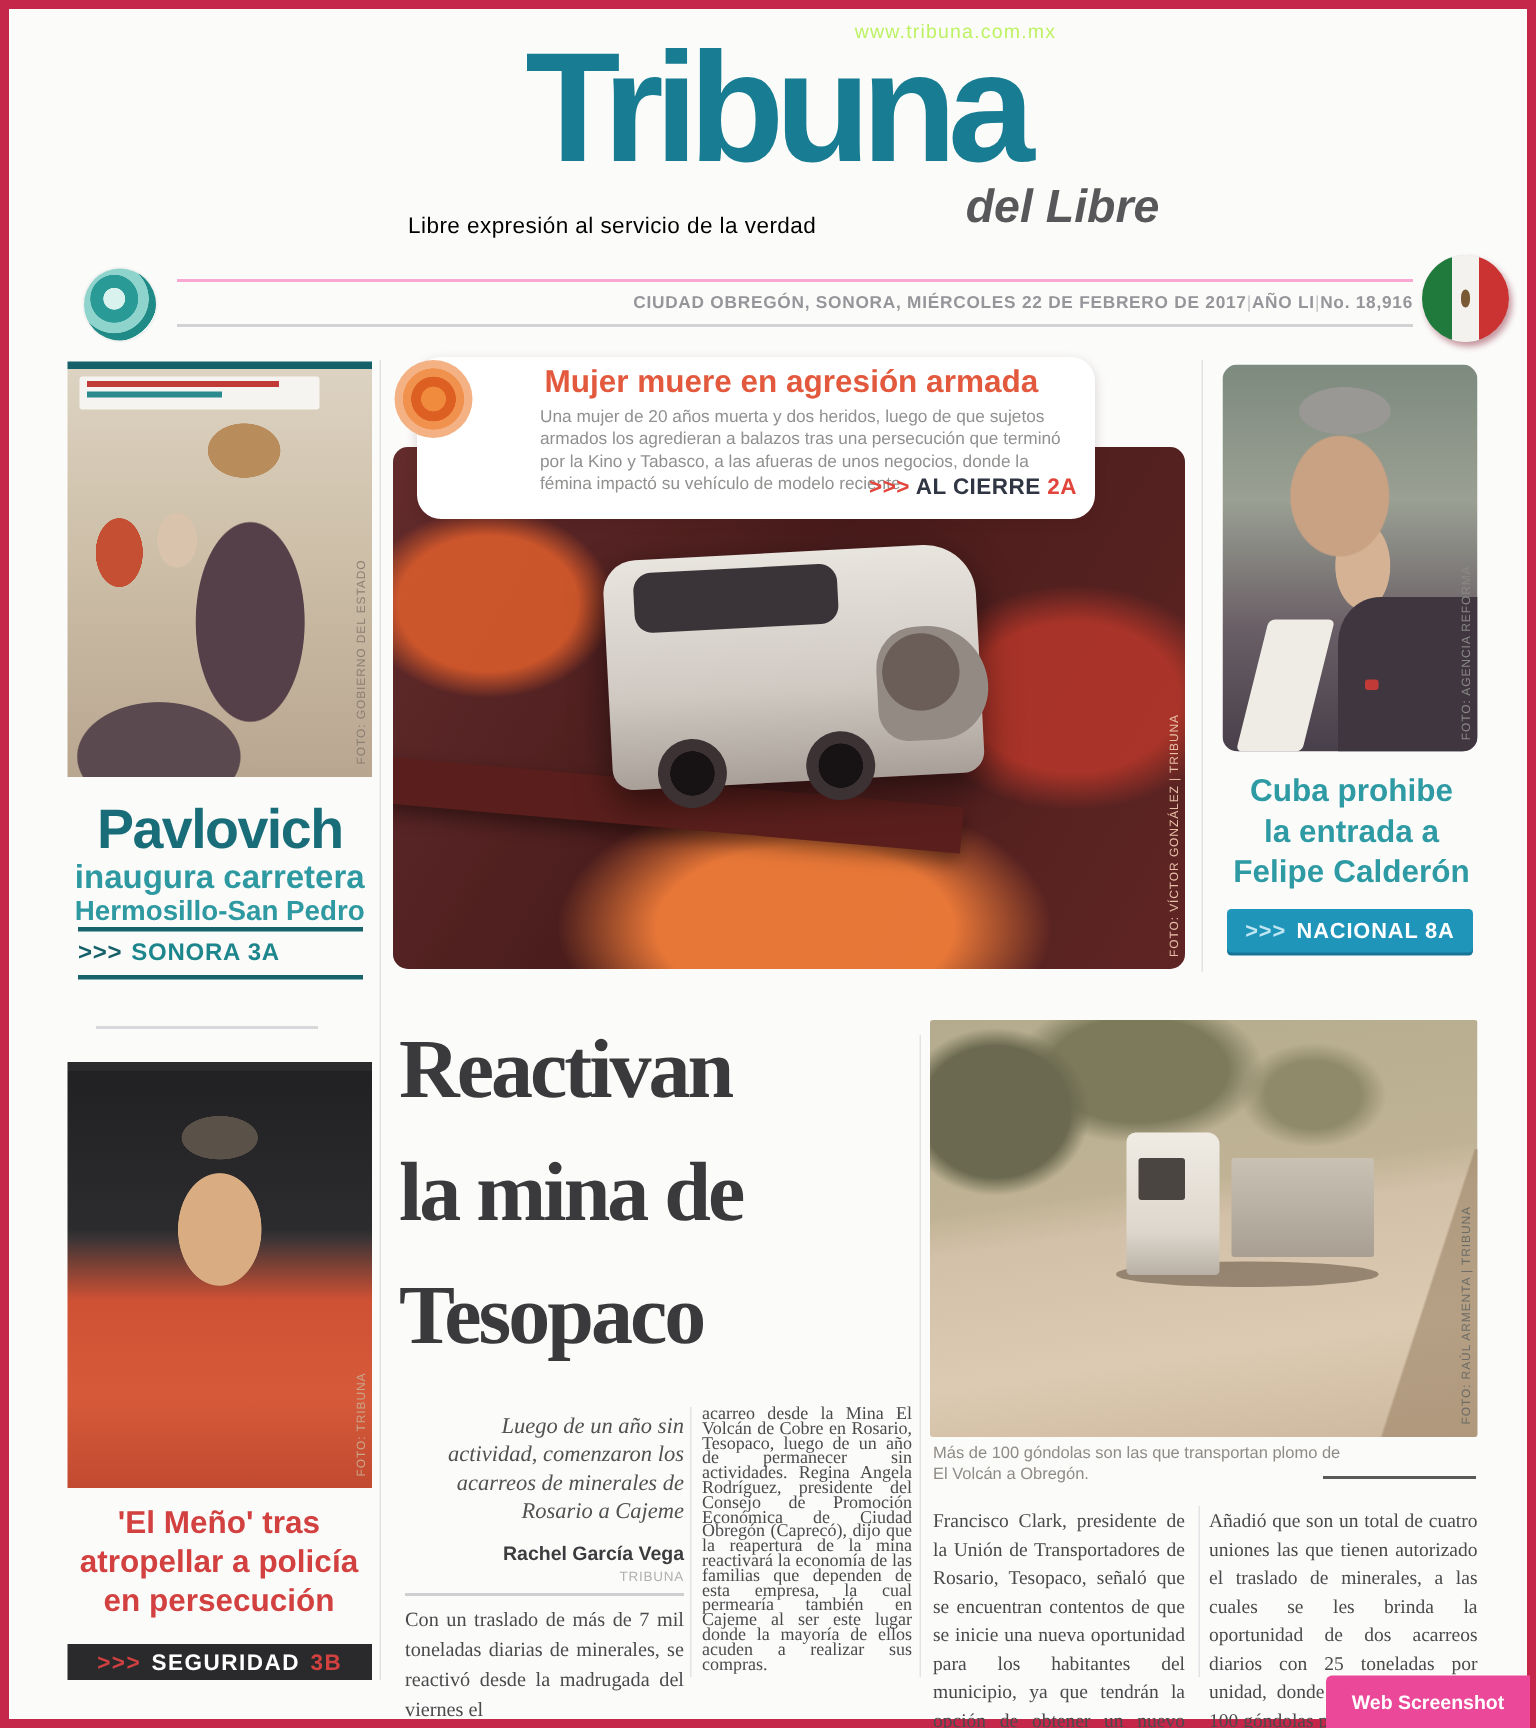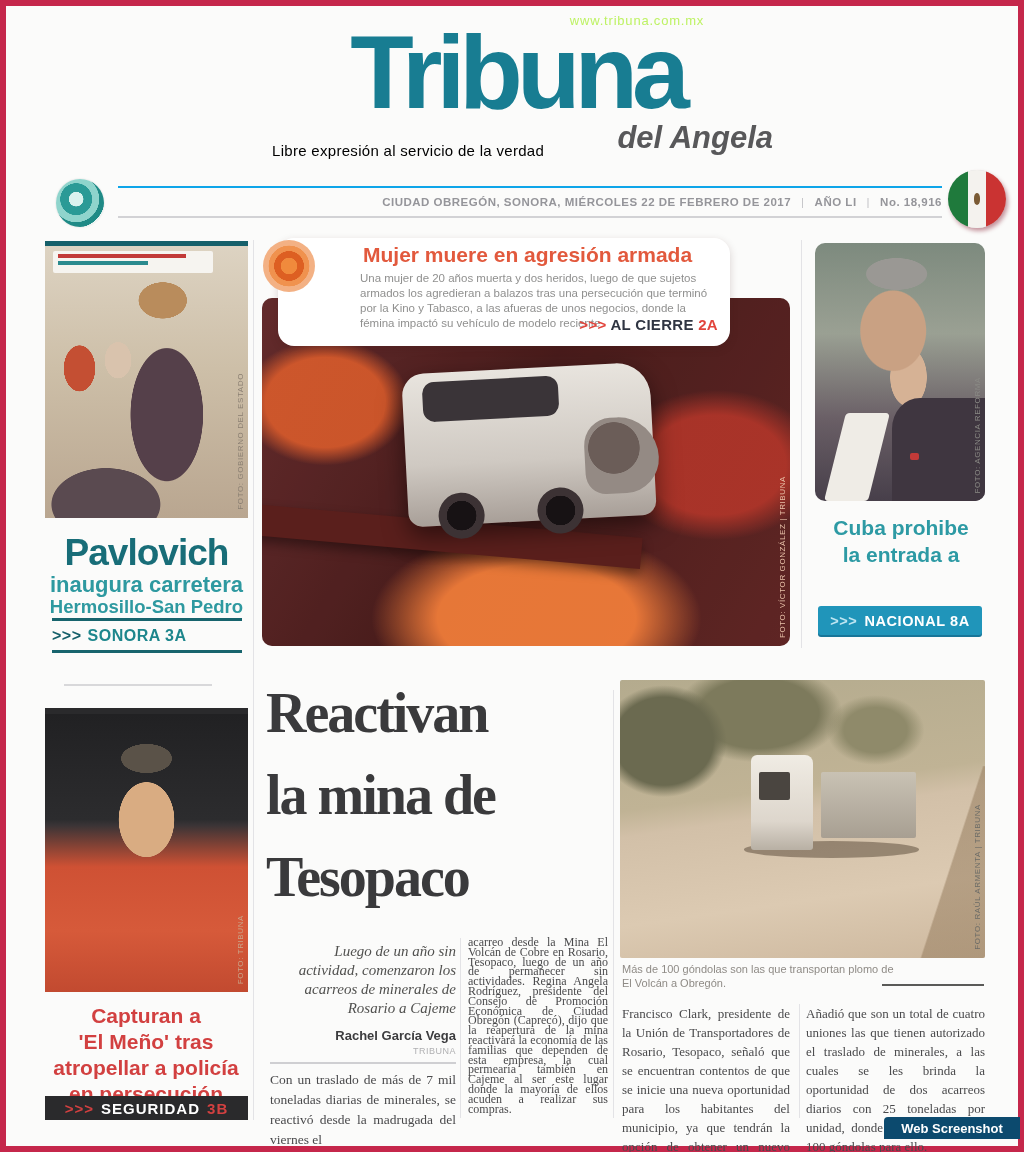--- a/index.html
+++ b/index.html
@@ -10,22 +10,22 @@
   
   .site-url{left:532px;top:13px;width:210px;text-align:center;font-size:13px;color:#bef264;letter-spacing:.8px;}
   .logo{left:262px;top:16px;width:510px;text-align:center;font-size:104px;line-height:112px;font-weight:800;color:#187d92;letter-spacing:-6px;}
   .tagline{left:272px;top:142px;font-size:15px;color:#000000;letter-spacing:.3px;}
   .logo-sub{left:585px;top:120px;width:188px;text-align:right;font-size:31px;font-weight:700;font-style:italic;color:#58585a;}
 
   
   .seal{left:56px;top:179px;width:48px;height:48px;border-radius:50%;
     background:radial-gradient(circle at 42% 42%, #d9f2ee 0 18%, #2a9a96 19% 40%, #8fd4cc 41% 58%, #1f8a86 59% 72%, #e9f7f5 73% 100%);
     box-shadow:0 0 2px rgba(0,0,0,.15);}
-  .dateline{left:118px;right:82px;top:186px;height:28px;border-top:2px solid #0ea5e9;border-bottom:2px solid #d2d2d5;
-    display:flex;align-items:center;justify-content:flex-end;gap:10px;font-size:11.5px;font-weight:700;color:#95959a;letter-spacing:.5px;}
+  .dateline{left:118px;right:82px;top:186px;height:28px;border-top:2px solid #f9a8d4;border-bottom:2px solid #d2d2d5;
+    display:flex;align-items:center;justify-content:flex-end;font-size:11.5px;font-weight:700;color:#95959a;letter-spacing:.5px;}
   .pipe{color:#c3c3c6;font-weight:400;}
   .flag{left:948px;top:170px;width:58px;height:58px;border-radius:50%;overflow:hidden;box-shadow:2px 3px 4px rgba(130,25,45,.45), inset 0 0 0 1px rgba(0,0,0,.12);}
   .flag .g{position:absolute;left:0;top:0;width:34%;height:100%;background:#1f7a3c;}
   .flag .w{position:absolute;left:34%;top:0;width:32%;height:100%;background:#f4f2ee;}
   .flag .r{position:absolute;left:66%;top:0;width:34%;height:100%;background:#ca3332;}
   .flag .eagle{position:absolute;left:44%;top:40%;width:12%;height:20%;border-radius:50%;background:#7a5a34;}
 
   
   .vrule{width:1px;background:#e3e3e6;}
 
@@ -120,33 +120,33 @@
   .byline{left:276px;top:1028px;width:180px;text-align:right;font-size:13px;font-weight:700;color:#3c3c3e;}
   .byline-org{left:276px;top:1046px;width:180px;text-align:right;font-size:9px;color:#b0b0b2;letter-spacing:.5px;}
   .col{font-family:"Liberation Serif",serif;color:#4a4a4c;text-align:justify;}
   .col1-rule{left:270px;top:1062px;width:186px;height:2px;background:#cfcfd2;}
   .col1{left:270px;top:1070px;width:186px;font-size:13.5px;line-height:20px;}
   .col2{left:468px;top:938px;width:140px;font-size:12px;line-height:9.8px;}
   .col3{left:622px;top:1004px;width:168px;font-size:13px;line-height:19px;}
   .col4{left:806px;top:1004px;width:179px;font-size:13px;line-height:19px;}
 
   .v-credit{position:absolute;right:3px;bottom:8px;writing-mode:vertical-rl;transform:rotate(180deg);font-size:8px;letter-spacing:.6px;}
-  .watermark{left:884px;top:1117px;width:136px;height:22px;background:#0c4a6e;border-radius:4px 0 0 0;display:flex;align-items:center;justify-content:center;
+  .watermark{left:884px;top:1117px;width:136px;height:35px;background:#ec4899;border-radius:4px 0 0 0;display:flex;align-items:center;justify-content:center;
     color:#ffffff;font-size:13px;font-weight:700;z-index:9;}
 </style>
 </head>
 <body>
 
 <div class="page">
   <div class="sheet"></div>
 
   <div class="abs site-url">www.tribuna.com.mx</div>
   <div class="abs logo">Tribuna</div>
   <div class="abs tagline">Libre expresión al servicio de la verdad</div>
-  <div class="abs logo-sub">del Angela</div>
+  <div class="abs logo-sub">del Libre</div>
 
   <div class="abs seal"></div>
   <div class="abs dateline">
     <span>CIUDAD OBREGÓN, SONORA, MIÉRCOLES 22 DE FEBRERO DE 2017</span>
     <span class="pipe">|</span>
     <span>AÑO LI</span>
     <span class="pipe">|</span>
     <span>No. 18,916</span>
   </div>
   <div class="abs flag">
@@ -179,21 +179,20 @@
   </div>
   <div class="abs pav-rule" style="top:650px;"></div>
 
   <div class="abs story-div"></div>
 
   <div class="abs black-bar"></div>
   <div class="abs photo-meno">
     <div class="v-credit" style="color:#caa58a;">FOTO: TRIBUNA</div>
   </div>
   <div class="abs meno-title">
-    <div>Capturan a</div>
     <div>'El Meño' tras</div>
     <div>atropellar a policía</div>
     <div>en persecución</div>
   </div>
   <div class="abs seg-bar">
     <span class="arr">&gt;&gt;&gt;</span>
     <span>SEGURIDAD</span>
     <span class="pg">3B</span>
   </div>
 
@@ -220,20 +219,21 @@
 
   <div class="abs photo-cal">
     <div class="cal-suit"></div>
     <div class="cal-lapel"></div>
     <div class="cal-pin"></div>
     <div class="v-credit" style="color:#8a8a85;">FOTO: AGENCIA REFORMA</div>
   </div>
   <div class="abs cal-h">
     <div>Cuba prohibe</div>
     <div>la entrada a</div>
+    <div>Felipe Calderón</div>
   </div>
   <div class="abs nac-btn">
     <span class="arr">&gt;&gt;&gt;</span>
     <span>NACIONAL 8A</span>
   </div>
 
   <div class="abs mina-h">
     <div>Reactivan</div>
     <div>la mina de</div>
     <div>Tesopaco</div>

